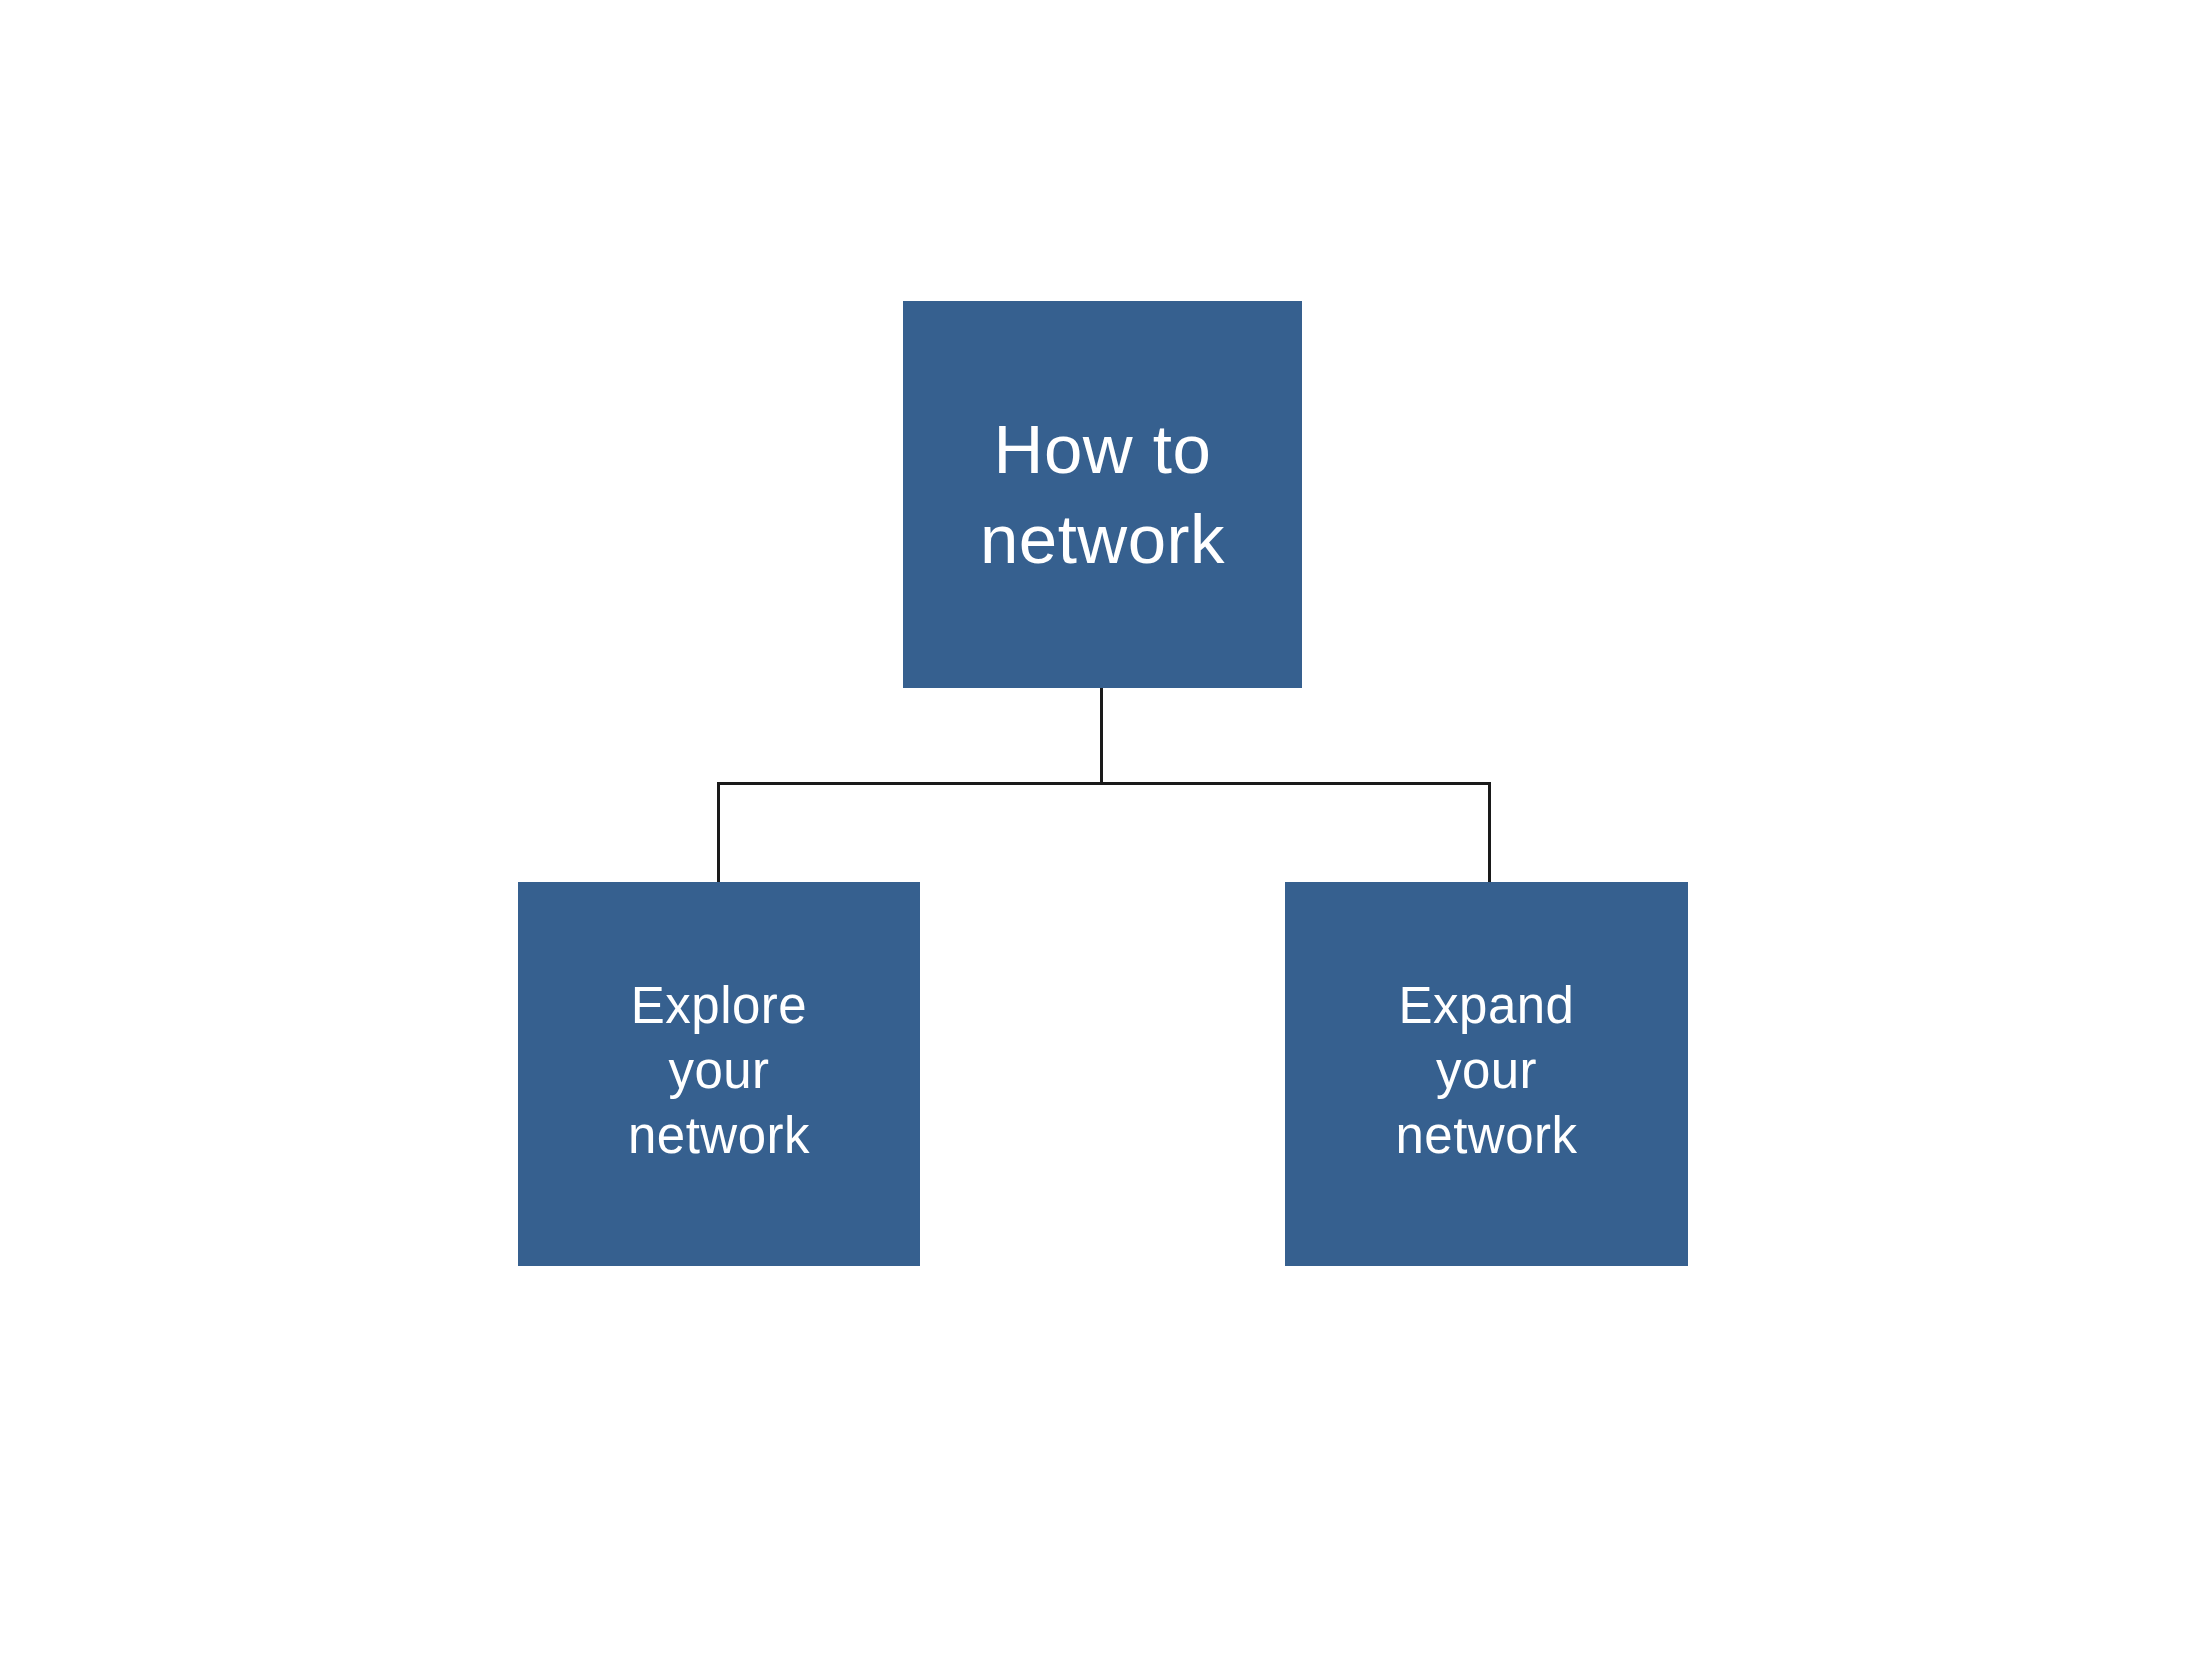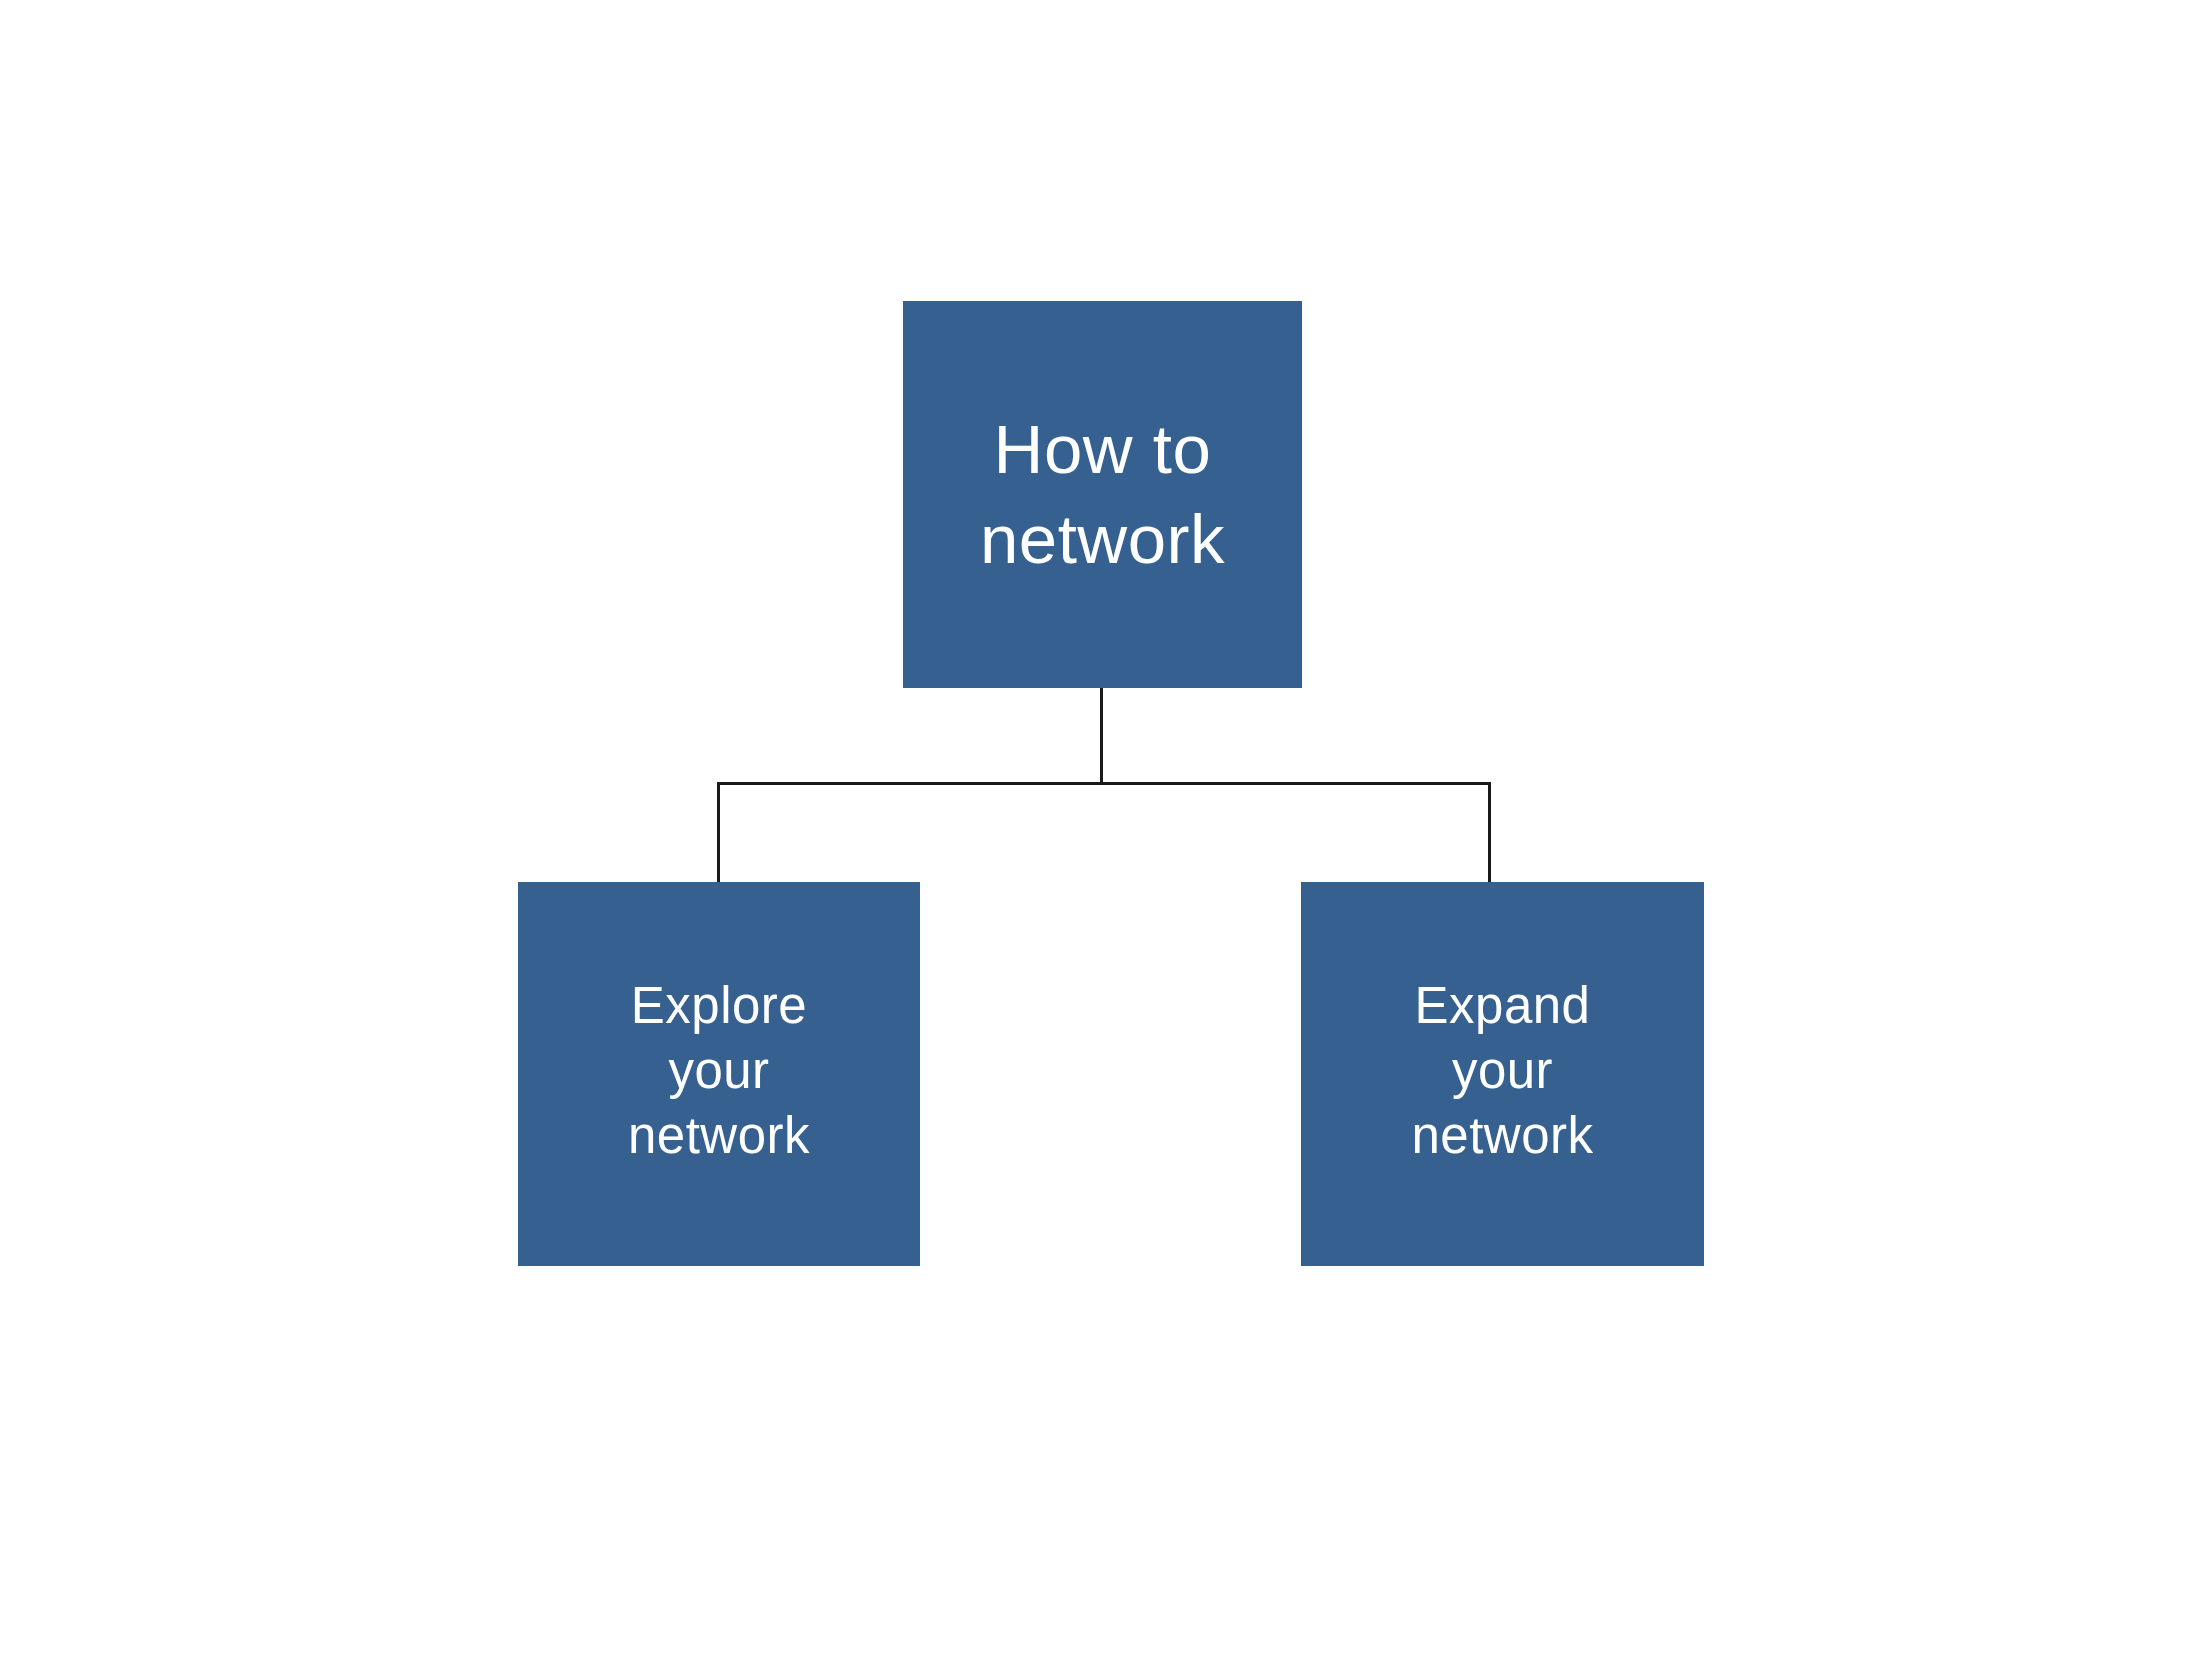--- a/index.html
+++ b/index.html
@@ -46,21 +46,20 @@
     left: 518px;
     top: 882px;
     width: 402px;
     height: 384px;
   }
   #node-child-right {
     left: 1285px;
     top: 882px;
     width: 403px;
     height: 384px;
-    margin-left: 16px;
   }
   #node-child-left .node-label,
   #node-child-right .node-label {
     font-size: 51px;
     line-height: 65px;
     position: relative;
     top: -3.9px;
   }
   
   .connector {

